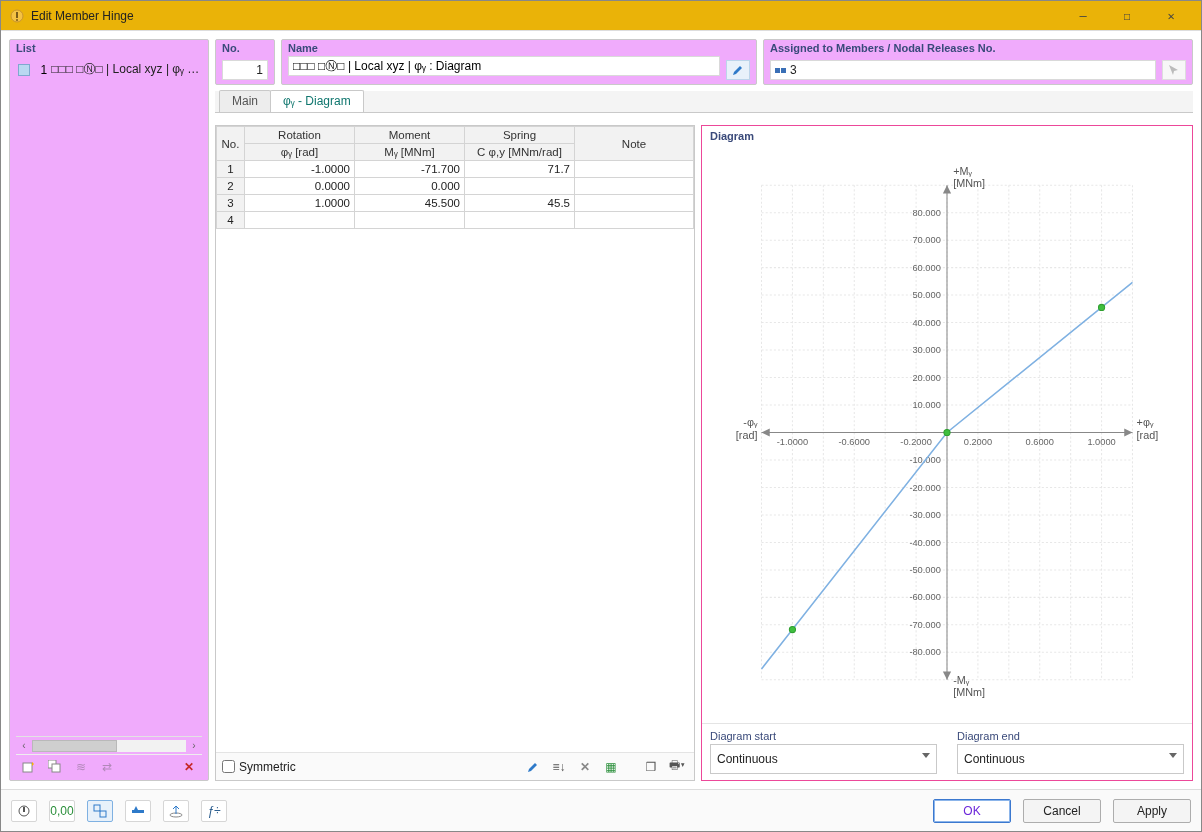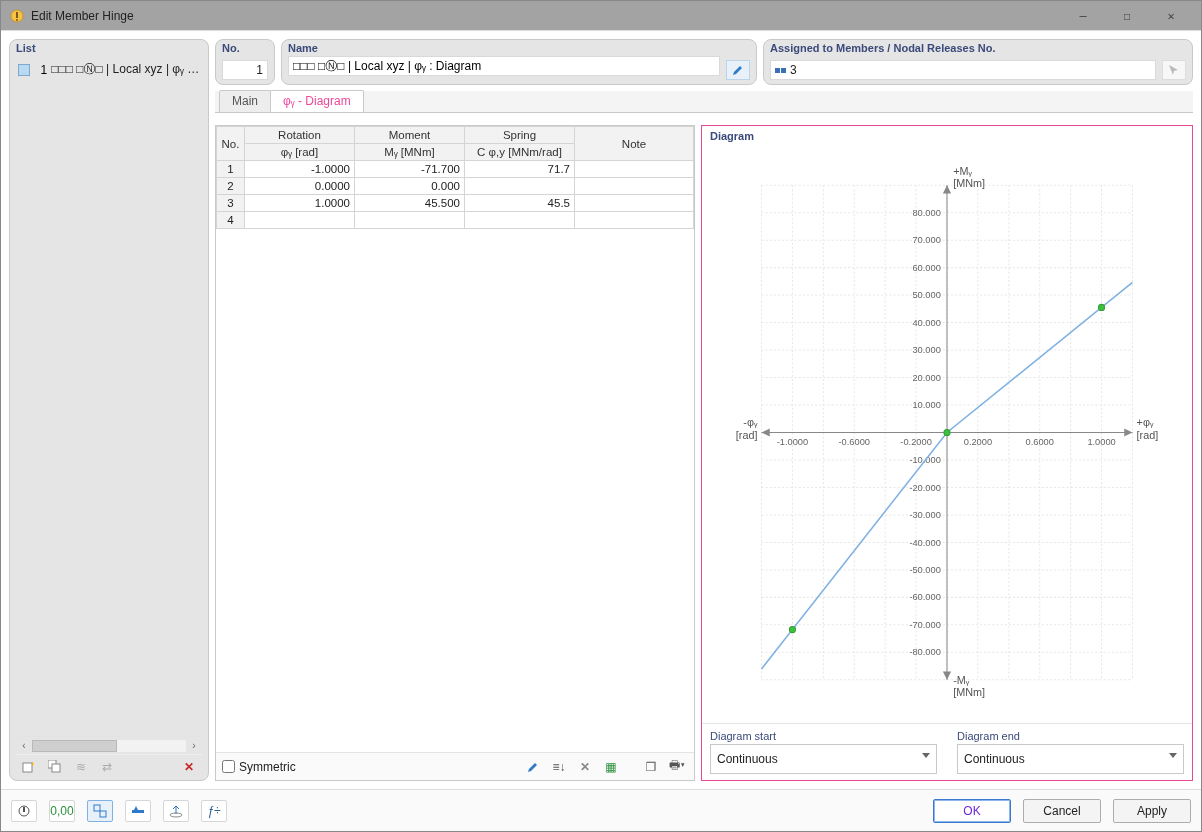--- a/index.html
+++ b/index.html
@@ -1,24 +1,24 @@
 <!DOCTYPE html>
 <html><head>
 <meta charset="utf-8">
 <style>
 html,body{margin:0;padding:0;font-family:"Segoe UI",Arial,sans-serif;font-size:12px;color:#222;background:#fff;box-sizing:border-box}
 *,*:before,*:after{box-sizing:inherit}
 .window{width:1202px;height:832px;border:1px solid #888;display:flex;flex-direction:column;background:#fff}
-.titlebar{height:30px;background:#a3a3a3;display:flex;align-items:center;border-bottom:1px solid #ddd;padding:0 8px}
+.titlebar{height:30px;background:#eab308;display:flex;align-items:center;border-bottom:1px solid #ddd;padding:0 8px}
 .titlebar .title{margin-left:6px;flex:1;font-size:12px}
 .titlebar .wincontrols{display:flex}
 .titlebar .wincontrols div{width:44px;height:28px;display:flex;align-items:center;justify-content:center;font-family:monospace;color:#444}
 .body{flex:1;display:flex;flex-direction:column;padding:8px;gap:6px;min-height:0}
 .row1{display:flex;gap:6px;height:46px}
-.panel{border:1px solid #c9c9c9;border-radius:8px;background:#e5e5e5;position:relative;padding:2px 6px}
+.panel{border:1px solid #c9c9c9;border-radius:2px;background:#f0abfc;position:relative;padding:2px 6px}
 .panel-label{position:absolute;top:2px;left:6px;font-size:11px;color:#3a4a7a;font-weight:600}
 .list-panel{width:200px;display:flex;flex-direction:column;min-height:0}
 .list-body{margin-top:18px;flex:1;border:0 solid #eee;overflow:hidden}
 .list-item{display:flex;align-items:center;gap:4px;padding:1px 2px}
 .list-item .badge{width:12px;height:12px;background:#b9d8f1;border:1px solid #7fa8cf}
 .list-item .num{width:14px;text-align:right;color:#000}
 .list-item .txt{white-space:nowrap;overflow:hidden;text-overflow:ellipsis}
 .hscroll{height:18px;display:flex;align-items:center;gap:0;border-top:1px solid #e3e3e3}
 .hscroll .arrow{width:16px;height:16px;display:flex;align-items:center;justify-content:center;color:#666;font-size:10px}
 .hscroll .track{flex:1;height:12px;background:#f2f2f2;position:relative}
@@ -35,21 +35,21 @@
 .name-input{flex:1;border:1px solid #d9d9d9;padding:2px 4px;background:#fff;font-size:12px;height:20px}
 .name-btn{position:absolute;bottom:4px;right:6px;width:24px;height:20px;border:1px solid #bcd4ea;background:#e8f1fa;display:flex;align-items:center;justify-content:center;color:#2e5f8f}
 .assign-panel{width:430px}
 .assign-val{position:absolute;bottom:4px;left:6px;right:36px;border:1px solid #d9d9d9;padding:2px 4px;background:#fff;height:20px;display:flex;align-items:center;gap:4px}
 .assign-val .sqs{display:flex;gap:1px}
 .assign-val .sqs span{width:5px;height:5px;background:#3a6fb6}
 .assign-btn{position:absolute;bottom:4px;right:6px;width:24px;height:20px;border:1px solid #ddd;background:#f7f7f7;display:flex;align-items:center;justify-content:center;color:#999}
 .row2{flex:1;display:flex;gap:6px;min-height:0}
 .tabs{height:22px;display:flex;align-items:flex-end;border-bottom:1px solid #c9c9c9;background:#f4f4f4;padding-left:4px;gap:0}
 .tab{height:22px;padding:3px 12px;border:1px solid #c9c9c9;border-bottom:none;background:#ededed;color:#555;margin-right:-1px;border-radius:2px 2px 0 0}
-.tab.active{background:#fff;color:#ec4899;position:relative;z-index:1}
+.tab.active{background:#fff;color:#0f766e;position:relative;z-index:1}
 .tab-content{flex:1;display:flex;gap:6px;background:#fff;padding:6px 0 0 0;min-height:0}
 .table-panel{width:480px;display:flex;flex-direction:column;border:1px solid #c9c9c9;min-height:0}
 .grid{flex:1;overflow:auto}
 table.data{border-collapse:collapse;width:100%}
 table.data th, table.data td{border:1px solid #d4d4d4;padding:2px 4px;font-size:11.5px}
 table.data th{background:#f2f2f2;font-weight:400;color:#333;text-align:center}
 table.data td.num-col{background:#f2f2f2;text-align:center;width:28px}
 table.data td.val{text-align:right;width:110px}
 table.data td.note{width:auto}
 .table-footer{height:28px;display:flex;align-items:center;padding:4px 6px;border-top:1px solid #e4e4e4;background:#fafafa;gap:4px}

